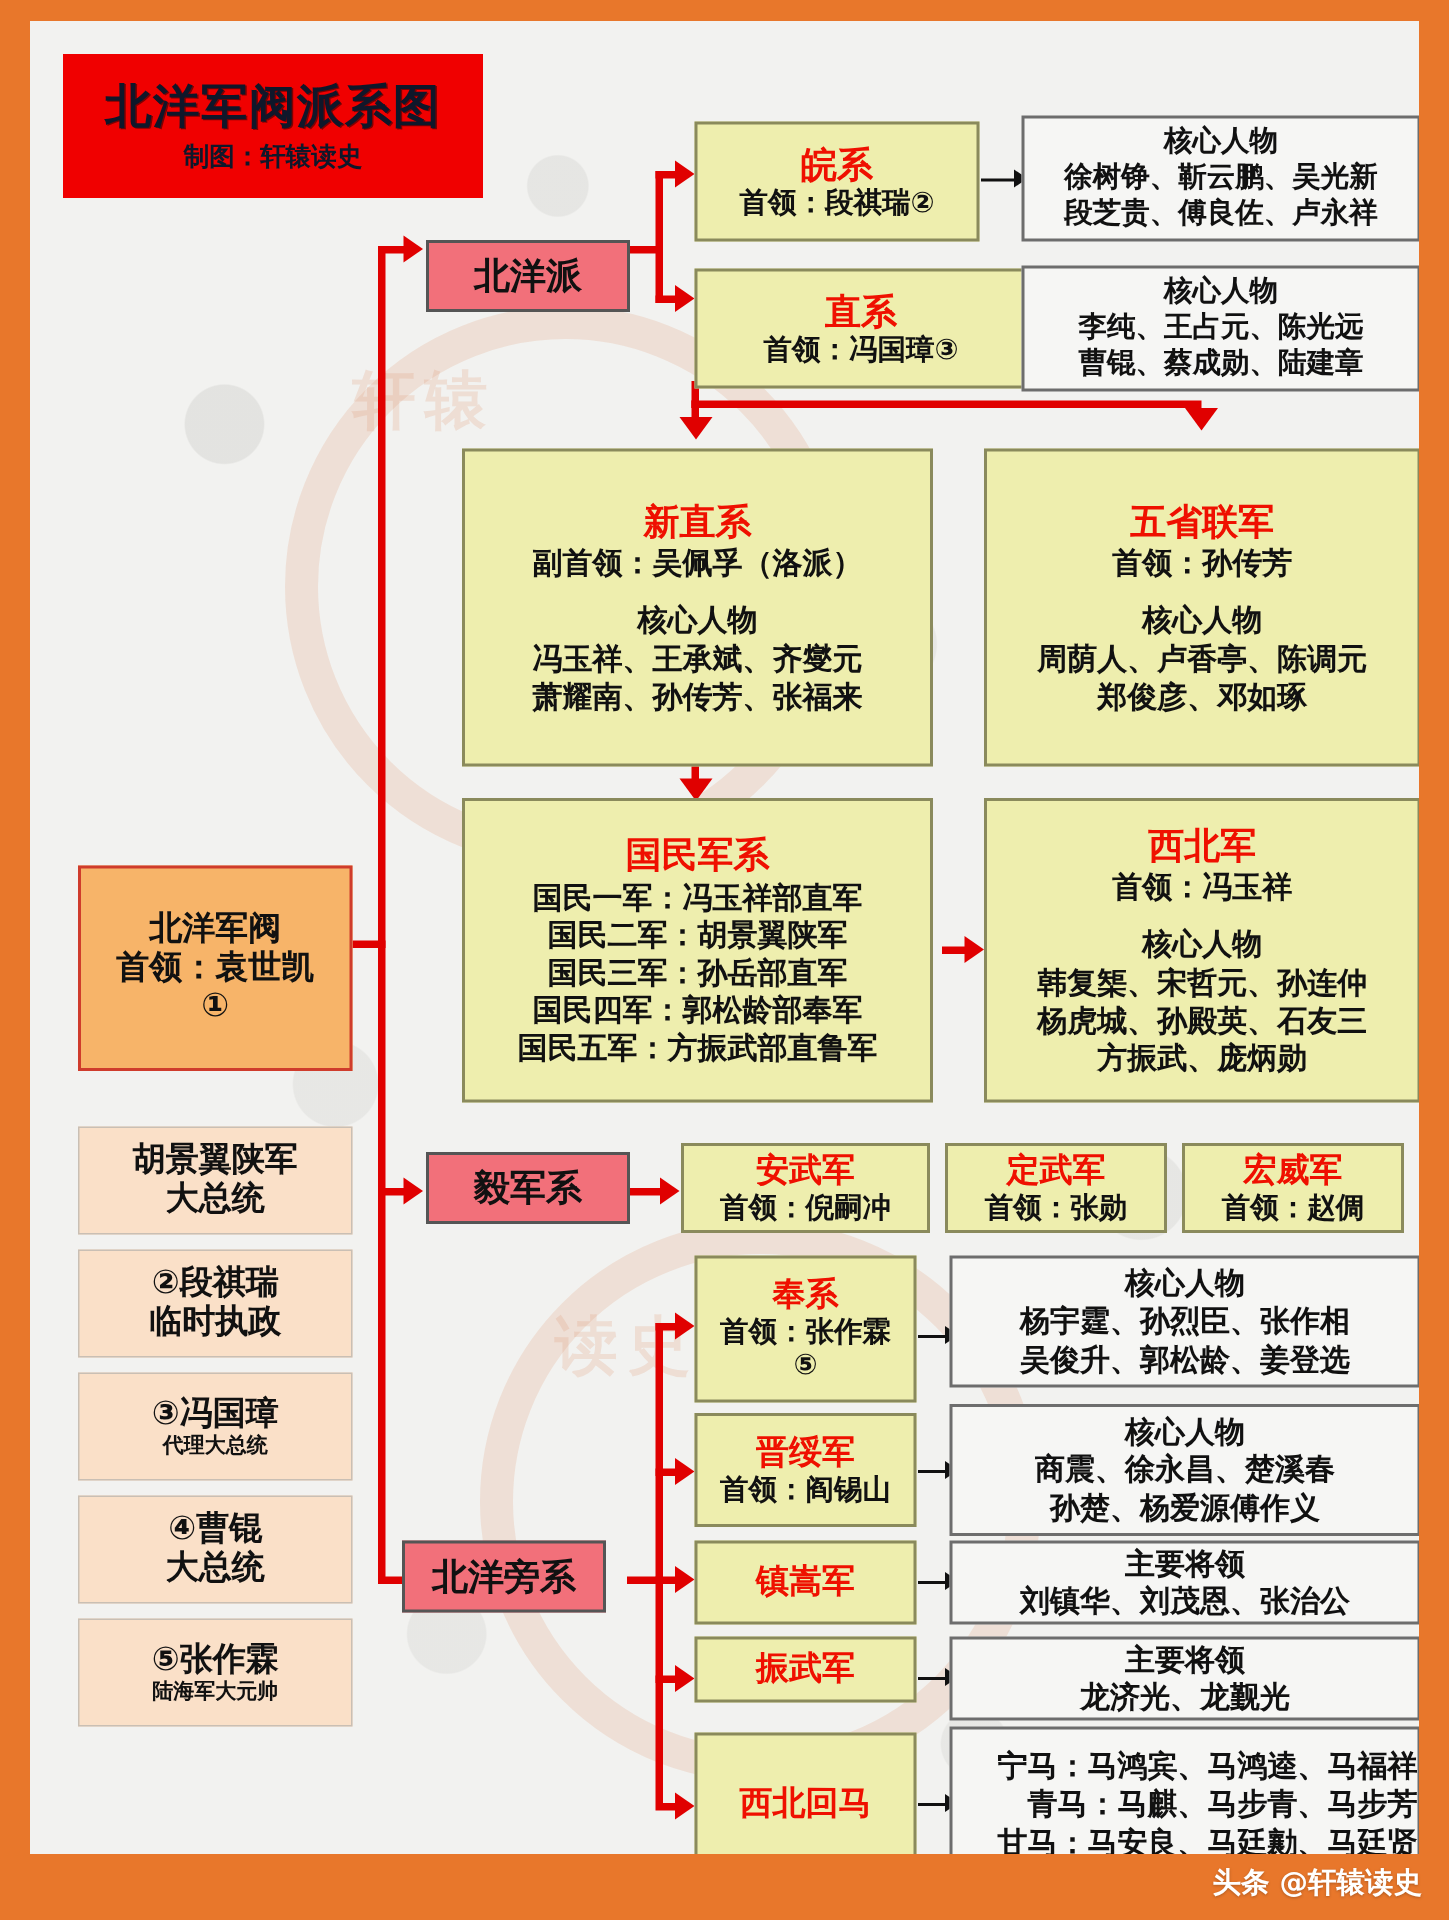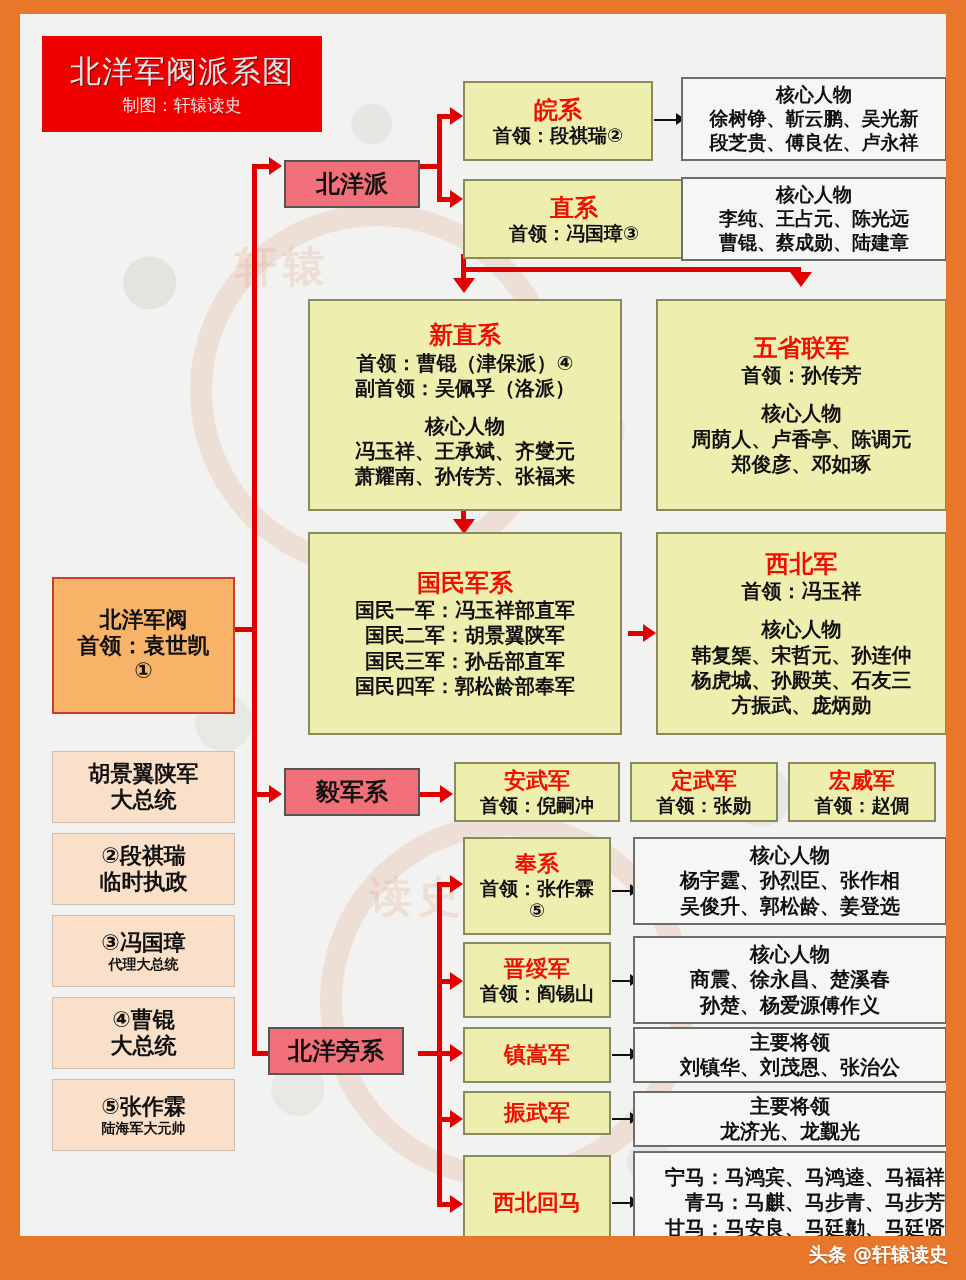--- a/index.html
+++ b/index.html
@@ -49,21 +49,21 @@
   }
   .b-yellow{background:#eeeeae;border:2px solid #8a8a5c;}
   .b-pink{background:#f2707a;border:2px solid #555;}
   .b-orange{background:#f7b469;border:2px solid #cf3c2c;}
   .b-peach{background:#fae0c8;border:1px solid #c9bfb4;}
   .b-white{background:#f6f6f4;border:2px solid #6d6d6d;}
   .b-title{background:#f00000;}
 
   .t-red{color:#ef1000;font-weight:bold;}
   .t-blk{color:#111;font-weight:bold;}
-  .t-wht{color:#e5e5e5;font-weight:normal;}
+  .t-wht{color:#0f172a;font-weight:bold;}
 
   .hdr-title{font-size:31px;letter-spacing:1px;text-shadow:1px 1px 0 #7e0000;}
   .hdr-sub{font-size:17px;margin-top:5px;}
 
   .nm24{font-size:24px;}
   .nm22{font-size:22px;}
   .nm21{font-size:14px;}
   .nm20{font-size:20px;}
   .nm19{font-size:19px;}
   .spacer{height:13px;}
@@ -233,21 +233,20 @@
     <div class="t-blk nm19">首领：冯国璋③</div>
   </div>
   <div class="box b-white ln" style="left:661px;top:163px;width:266px;height:84px;">
     <div class="t-blk nm19">核心人物</div>
     <div class="t-blk nm19">李纯、王占元、陈光远</div>
     <div class="t-blk nm19">曹锟、蔡成勋、陆建章</div>
   </div>
 
   <div class="box b-yellow ln" style="left:288px;top:285px;width:314px;height:212px;">
     <div class="t-red nm24">新直系</div>
-    <div class="t-blk nm20">首领：曹锟（津保派）④</div>
     <div class="t-blk nm20">副首领：吴佩孚（洛派）</div>
     <div class="spacer"></div>
     <div class="t-blk nm20">核心人物</div>
     <div class="t-blk nm20">冯玉祥、王承斌、齐燮元</div>
     <div class="t-blk nm20">萧耀南、孙传芳、张福来</div>
   </div>
 
   <div class="box b-yellow ln" style="left:636px;top:285px;width:291px;height:212px;">
     <div class="t-red nm24">五省联军</div>
     <div class="t-blk nm20">首领：孙传芳</div>
@@ -256,20 +255,21 @@
     <div class="t-blk nm20">周荫人、卢香亭、陈调元</div>
     <div class="t-blk nm20">郑俊彦、邓如琢</div>
   </div>
 
   <div class="box b-yellow ln" style="left:288px;top:518px;width:314px;height:203px;">
     <div class="t-red nm24">国民军系</div>
     <div class="t-blk nm20">国民一军：冯玉祥部直军</div>
     <div class="t-blk nm20">国民二军：胡景翼陕军</div>
     <div class="t-blk nm20">国民三军：孙岳部直军</div>
     <div class="t-blk nm20">国民四军：郭松龄部奉军</div>
+    <div class="t-blk nm20">国民五军：方振武部直鲁军</div>
   </div>
 
   <div class="box b-yellow ln" style="left:636px;top:518px;width:291px;height:203px;">
     <div class="t-red nm24">西北军</div>
     <div class="t-blk nm20">首领：冯玉祥</div>
     <div class="spacer"></div>
     <div class="t-blk nm20">核心人物</div>
     <div class="t-blk nm20">韩复榘、宋哲元、孙连仲</div>
     <div class="t-blk nm20">杨虎城、孙殿英、石友三</div>
     <div class="t-blk nm20">方振武、庞炳勋</div>

